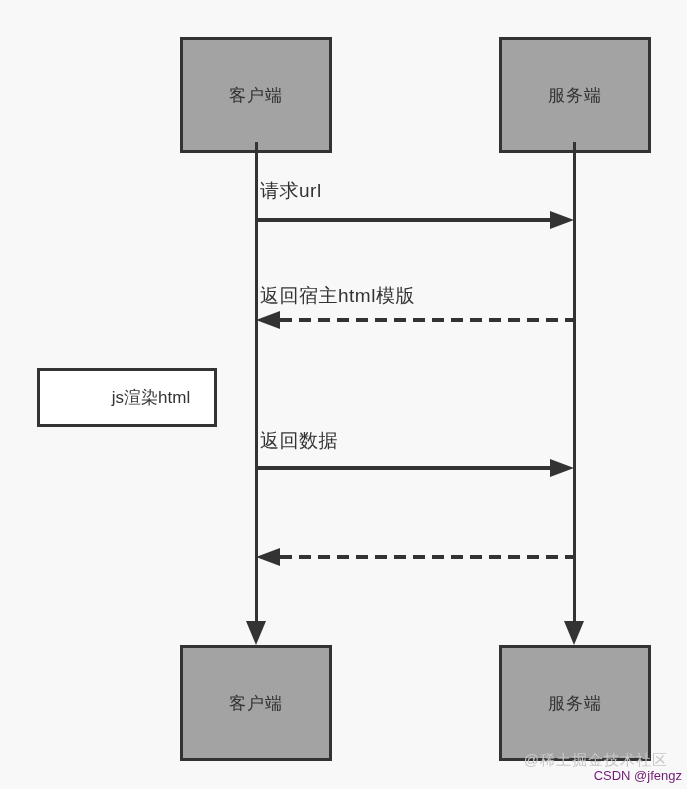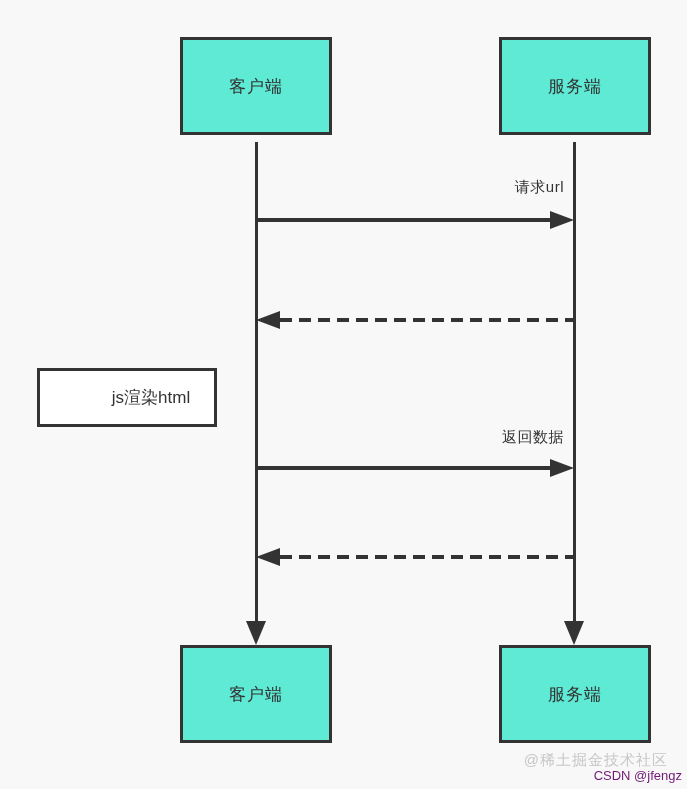--- a/index.html
+++ b/index.html
@@ -13,23 +13,23 @@
   .stage {
     position: relative;
     width: 687px;
     height: 789px;
     background: #f8f8f8;
     overflow: hidden;
   }
   .actor-box {
     position: absolute;
     width: 152px;
-    height: 98px;
+    height: 116px;
     box-sizing: border-box;
-    background: #5eead4;
+    background: #a3a3a3;
     border: 3px solid #333333;
     display: flex;
     align-items: center;
     justify-content: center;
     font-size: 17px;
     color: #333333;
     letter-spacing: 1px;
   }
   .box-client-top  { left: 180px; top: 37px; }
   .box-server-top  { left: 499px; top: 37px; }
@@ -99,24 +99,24 @@
   .arrowhead-left {
     position: absolute;
     left: 256px;
     width: 0; height: 0;
     border-top: 9px solid transparent;
     border-bottom: 9px solid transparent;
     border-right: 24px solid #333333;
   }
   .msg-label {
     position: absolute;
-    left: 246px;
+    left: 260px;
     width: 318px;
-    text-align: right;
-    font-size: 15px;
+    text-align: left;
+    font-size: 19px;
     color: #333333;
     letter-spacing: 0.5px;
   }
 
   .watermark-1 {
     position: absolute;
     right: 19px;
     top: 751px;
     font-size: 15px;
     color: #c7c7c7;
@@ -154,20 +154,21 @@
 
   <div class="lifeline lifeline-client"></div>
   <div class="lifeline lifeline-server"></div>
   <div class="arrowhead-down ah-down-client"></div>
   <div class="arrowhead-down ah-down-server"></div>
 
   <div class="msg-label" style="top:178px">请求url</div>
   <div class="msg-line-solid" style="top:218px"></div>
   <div class="arrowhead-right" style="top:211px"></div>
 
+  <div class="msg-label" style="top:283px">返回宿主html模版</div>
   <div class="msg-line-dashed" style="top:318px"></div>
   <div class="arrowhead-left" style="top:311px"></div>
 
   <div class="msg-label" style="top:428px">返回数据</div>
   <div class="msg-line-solid" style="top:466px"></div>
   <div class="arrowhead-right" style="top:459px"></div>
 
   <div class="msg-line-dashed" style="top:555px"></div>
   <div class="arrowhead-left" style="top:548px"></div>
 

